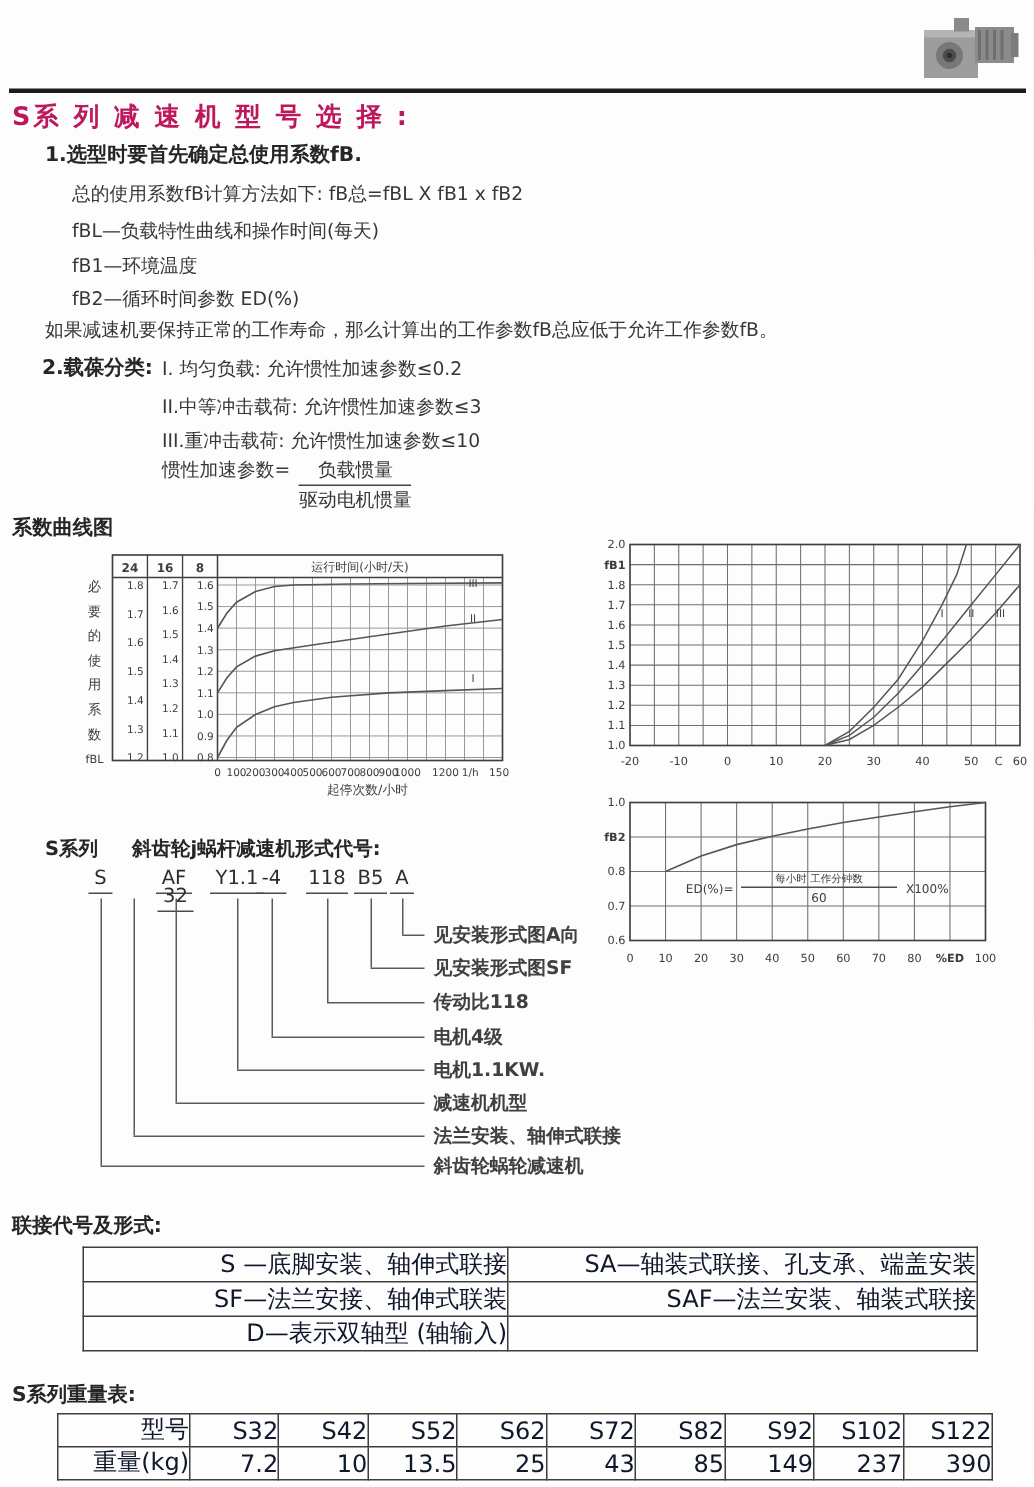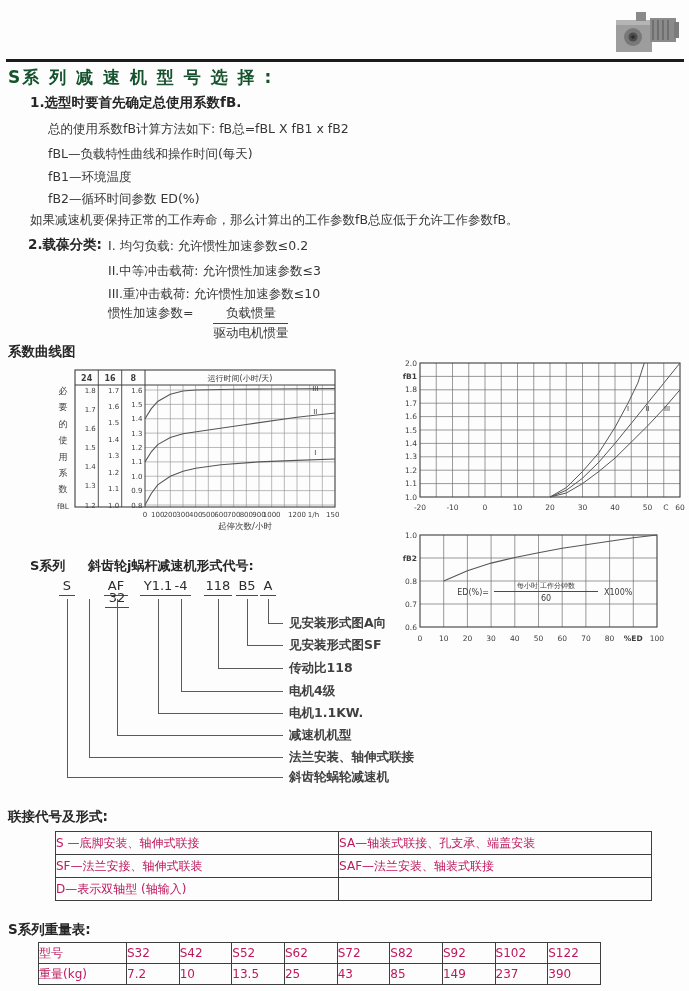--- a/index.html
+++ b/index.html
@@ -1,32 +1,32 @@
 <!DOCTYPE html>
 <html><head>
 <meta charset="utf-8">
 <style>
   *{margin:0;padding:0;box-sizing:border-box}
   body{background:#e9e9e9;font-family:"DejaVu Sans","Liberation Sans",sans-serif;color:#333}
   #page{position:relative;width:689px;height:991px;background:#fdfdfd;margin:0 auto;overflow:hidden}
   .abs{position:absolute}
-  .h1{font-size:17px;font-weight:bold;letter-spacing:2px;color:#14532d}
+  .h1{font-size:17px;font-weight:bold;letter-spacing:2px;color:#be185d}
   .h2{font-size:13.5px;font-weight:bold;color:#262626}
   .tx{font-size:12.5px;color:#363636;white-space:nowrap}
   .frow{display:flex;align-items:flex-start}
-  .frac{display:inline-block;text-align:center;vertical-align:middle;margin-left:20px}
+  .frac{display:inline-block;text-align:center;vertical-align:middle;margin-left:6px}
   .frac .num{border-bottom:1.3px solid #444;padding:0 10px 1px}
   .frac .den{padding-top:1px}
   .mseg{position:absolute;text-align:center;font-size:13px;color:#2d2d2d;border-bottom:1.2px solid #4a4a4a;padding-bottom:2px;white-space:nowrap}
   .vline{position:absolute;width:1px;background:#5a5a5a}
   .hline{position:absolute;height:1px;background:#5a5a5a}
   .mlabel{position:absolute;font-size:12.5px;font-weight:600;color:#404040;white-space:nowrap}
   .rule{position:absolute;background:#1c1c1c}
   table.doc{border-collapse:collapse;table-layout:fixed;position:absolute}
-  table.doc td{border:1.5px solid #3e3e3e;text-align:left;font-size:12px;color:#be185d;white-space:nowrap;overflow:hidden}
+  table.doc td{border:1.5px solid #3e3e3e;text-align:right;font-size:16px;color:#0f172a;white-space:nowrap;overflow:hidden}
   #conn-table td{height:23px}
   #weight-table td{height:21px}
   svg text{font-family:"DejaVu Sans",sans-serif;fill:#3d3d3d}
 </style>
 </head>
 <body>
 
 <div id="page">
 
   <svg class="abs" style="left:606px;top:6px" width="78" height="52" viewBox="0 0 78 52">
@@ -269,21 +269,21 @@
           <td>SAF—法兰安装、轴装式联接</td>
         </tr>
         <tr>
           <td>D—表示双轴型 (轴输入)</td>
           <td></td>
         </tr>
       </tbody>
   </table>
 
   <div class="abs h2" style="left:8px;top:921px">S系列重量表:</div>
-  <table id="weight-table" class="doc" style="left:38px;top:942px;width:563px">
+  <table id="weight-table" class="doc" style="left:38px;top:942px;width:624px">
     <colgroup id="weight-cols">
         <col style="width:88px">
         <col>
         <col>
         <col>
         <col>
         <col>
         <col>
         <col>
         <col>

